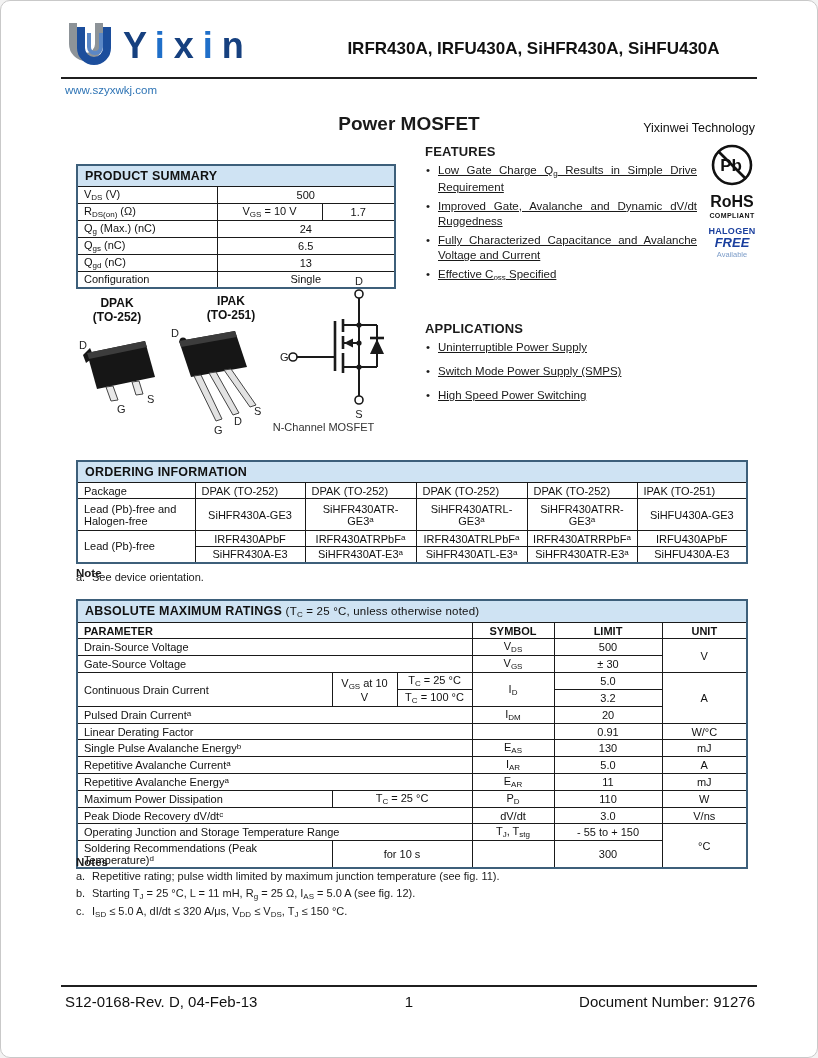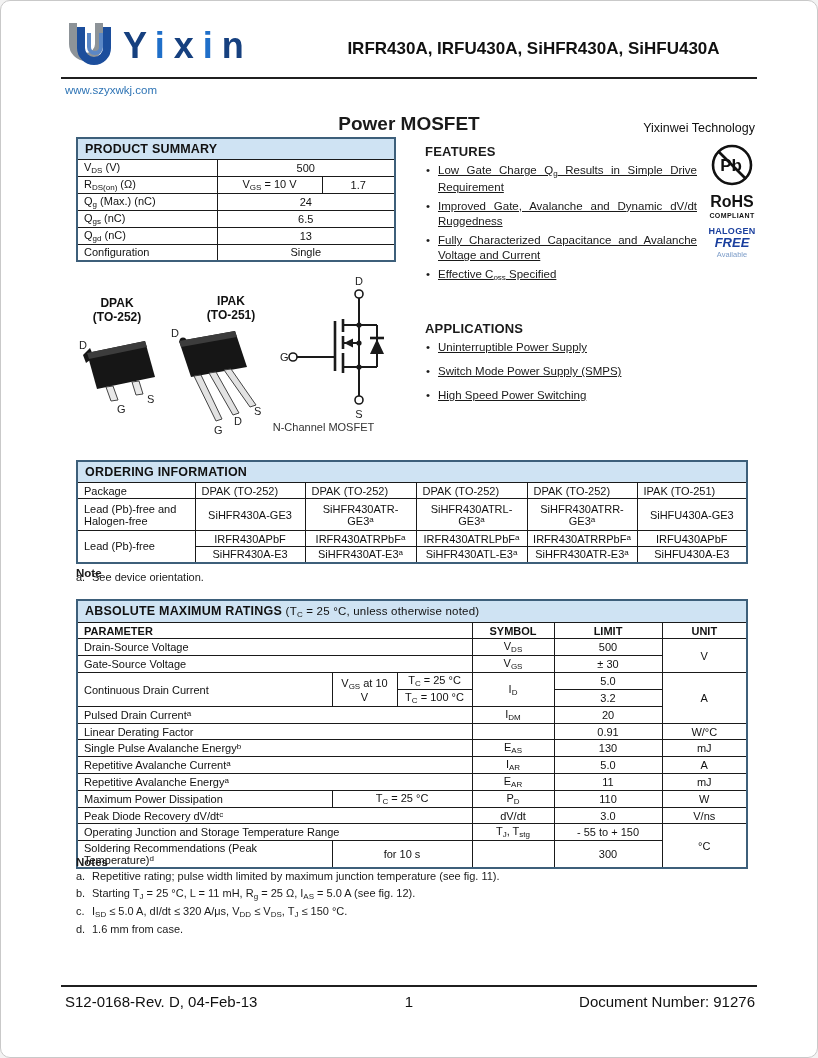--- a/index.html
+++ b/index.html
@@ -69,21 +69,21 @@
     </svg>
     <div class="brand-text"><span class="navy">Y</span><span class="blue">i</span><span class="navy">x</span><span class="blue">i</span><span class="navy">n</span></div>
   </div>
   <div class="abs part-title">IRFR430A, IRFU430A, SiHFR430A, SiHFU430A</div>
   <div class="abs rule" style="top:76px;"></div>
   <a class="abs website" href="#">www.szyxwkj.com</a>
   <div class="abs company">Yixinwei Technology</div>
 
   <div class="abs doc-title">Power MOSFET</div>
 
-  <table class="ds-table abs" style="left:75px; top:136px; width:318px;">
+  <table class="ds-table abs" style="left:75px; top:163px; width:318px;">
     <colgroup>
         <col style="width:140px">
         <col style="width:105px">
         <col style="width:73px">
       </colgroup>
     <tbody>
         <tr class="title-row">
           <td colspan="3">PRODUCT SUMMARY</td>
         </tr>
     <tr>
@@ -353,21 +353,20 @@
       <td>300</td>
     </tr>
   </tbody>
     </table>
 
   <div class="abs" style="left:75px; top:855px; width:670px;">
     <div class="note-title">Notes</div>
     <div class="note-line"><span class="nid">a.</span><span>Repetitive rating; pulse width limited by maximum junction temperature (see fig. 11).</span></div>
     <div class="note-line"><span class="nid">b.</span><span>Starting T<sub>J</sub> = 25 °C, L = 11 mH, R<sub>g</sub> = 25 Ω, I<sub>AS</sub> = 5.0 A (see fig. 12).</span></div>
     <div class="note-line"><span class="nid">c.</span><span>I<sub>SD</sub> ≤ 5.0 A, dI/dt ≤ 320 A/μs, V<sub>DD</sub> ≤ V<sub>DS</sub>, T<sub>J</sub> ≤ 150 °C.</span></div>
-    <div class="note-line"><span class="nid">d.</span><span>1.6 mm from case.</span></div>
   </div>
 
   <div class="abs rule" style="top:984px;"></div>
   <div class="abs footer-text" style="left:64px; top:992px;">S12-0168-Rev. D, 04-Feb-13</div>
   <div class="abs footer-text" style="left:0; right:0; top:992px; text-align:center;">1</div>
   <div class="abs footer-text" style="right:62px; top:992px;">Document Number: 91276</div>
 
 </div>
 
 </body></html>

